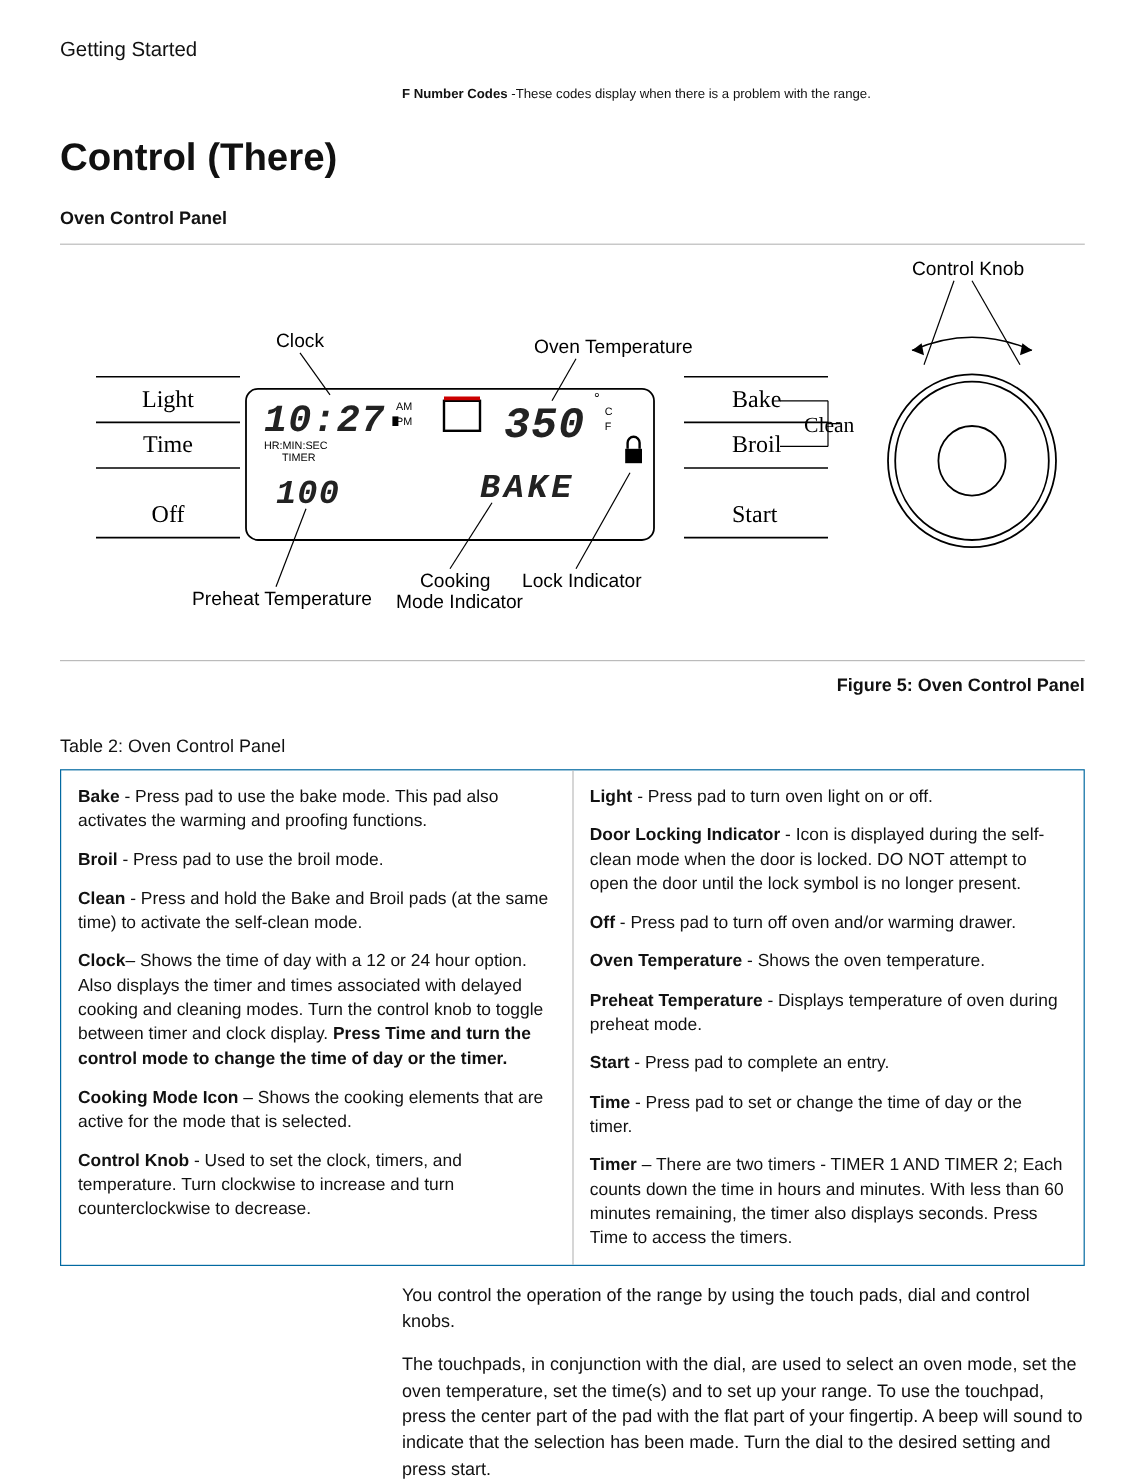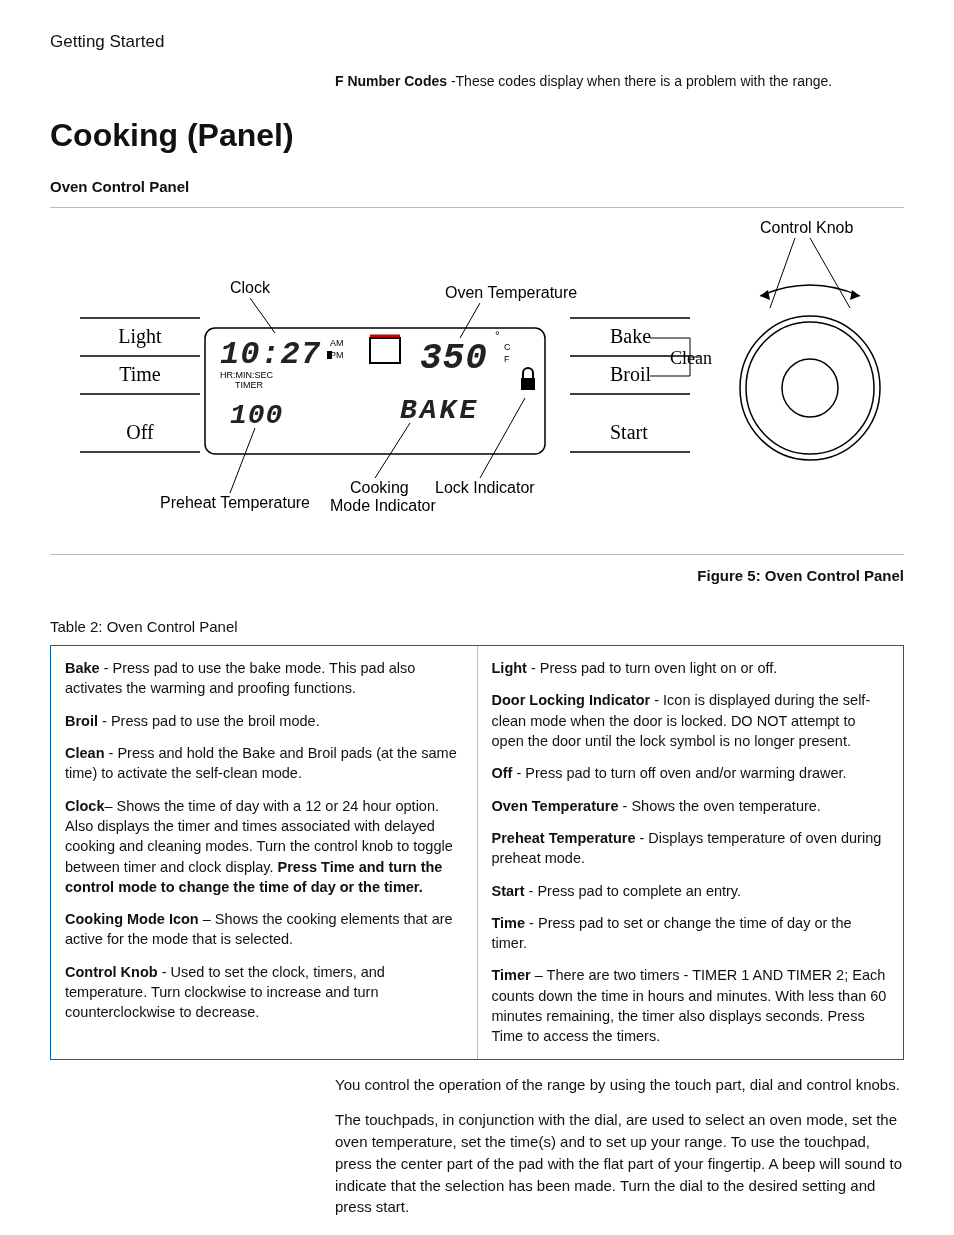--- a/index.html
+++ b/index.html
@@ -6,21 +6,21 @@
   body {
     font-family: Arial, Helvetica, sans-serif;
     font-size: 14.5px;
     line-height: 1.4;
     color: #111;
     margin: 0;
     padding: 30px 50px 40px 50px;
     width: 954px;
   }
   .header-line { font-size: 17px; margin-bottom: 18px; }
-  .intro-line { margin-left: 285px; margin-bottom: 22px; font-size:14px;}
+  .intro-line { margin-left: 285px; margin-bottom: 22px; font-size:11px;}
   .intro-line b { font-weight: bold; }
   h1 { font-size: 32px; font-weight: bold; margin: 0 0 18px 0; }
   .subhead { font-weight: bold; margin-bottom: 10px; font-size:15px;}
   hr.thin { border: none; border-top: 1px solid #bbb; margin: 6px 0 10px 0; }
   .figure-area { position: relative; height: 330px; }
   svg.diagram { width: 860px; height: 330px; }
   .fig-caption { text-align: right; font-weight: bold; margin: 6px 0 30px 0; font-size:15px;}
   .table-title { margin: 0 0 8px 0; font-size:15px;}
   .desc-table { display: flex; border: 1px solid #0369a1; }
   .desc-col { flex: 1; padding: 12px 14px; }
@@ -34,21 +34,21 @@
 </style>
 </head>
 <body>
 
 <div class="header-line">Getting Started</div>
 
 <div class="intro-line">
   <b>F Number Codes </b><span>-These codes display when there is a problem with the range.</span>
 </div>
 
-<h1>Cooking (Panel)</h1>
+<h1>Control (There)</h1>
 
 <div class="subhead">Oven Control Panel</div>
 
 <hr class="thin">
 
 <div class="figure-area">
 <svg class="diagram" viewBox="0 0 860 330">
 
   <g>
     <line x1="30" y1="100" x2="150" y2="100" stroke="#000" stroke-width="1.3"></line>
@@ -152,14 +152,14 @@
     <p><b>Door Locking Indicator</b><span> - Icon is displayed during the self-clean mode when the door is locked. DO NOT attempt to open the door until the lock symbol is no longer present.</span></p>
     <p><b>Off</b><span> - Press pad to turn off oven and/or warming drawer.</span></p>
     <p><b>Oven Temperature</b><span> - Shows the oven temperature.</span></p>
     <p><b>Preheat Temperature</b><span> - Displays temperature of oven during preheat mode.</span></p>
     <p><b>Start</b><span> - Press pad to complete an entry.</span></p>
     <p><b>Time</b><span> - Press pad to set or change the time of day or the timer.</span></p>
     <p style="margin-bottom:0"><b>Timer</b><span> – There are two timers - TIMER 1 AND TIMER 2; Each counts down the time in hours and minutes. With less than 60 minutes remaining, the timer also displays seconds. Press Time to access the timers.</span></p>
   </div>
 </div>
 
-<p class="body-para">You control the operation of the range by using the touch part, dial and control knobs.</p>
+<p class="body-para">You control the operation of the range by using the touch pads, dial and control knobs.</p>
 <p class="body-para">The touchpads, in conjunction with the dial, are used to select an oven mode, set the oven temperature, set the time(s) and to set up your range. To use the touchpad, press the center part of the pad with the flat part of your fingertip. A beep will sound to indicate that the selection has been made. Turn the dial to the desired setting and press start.</p>
 
 </body></html>

